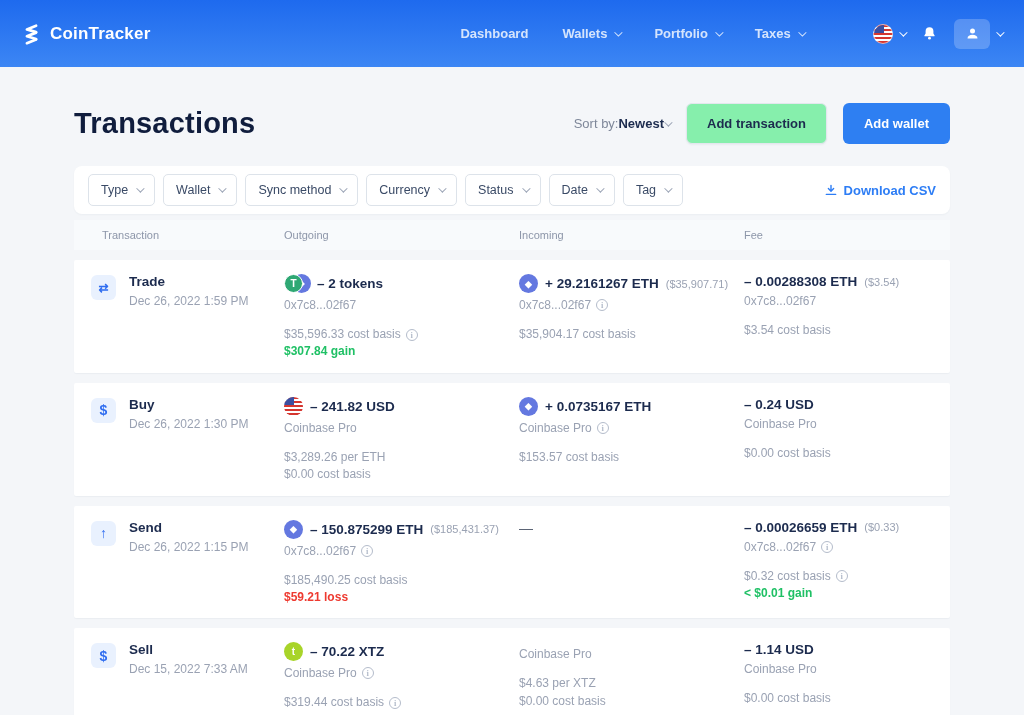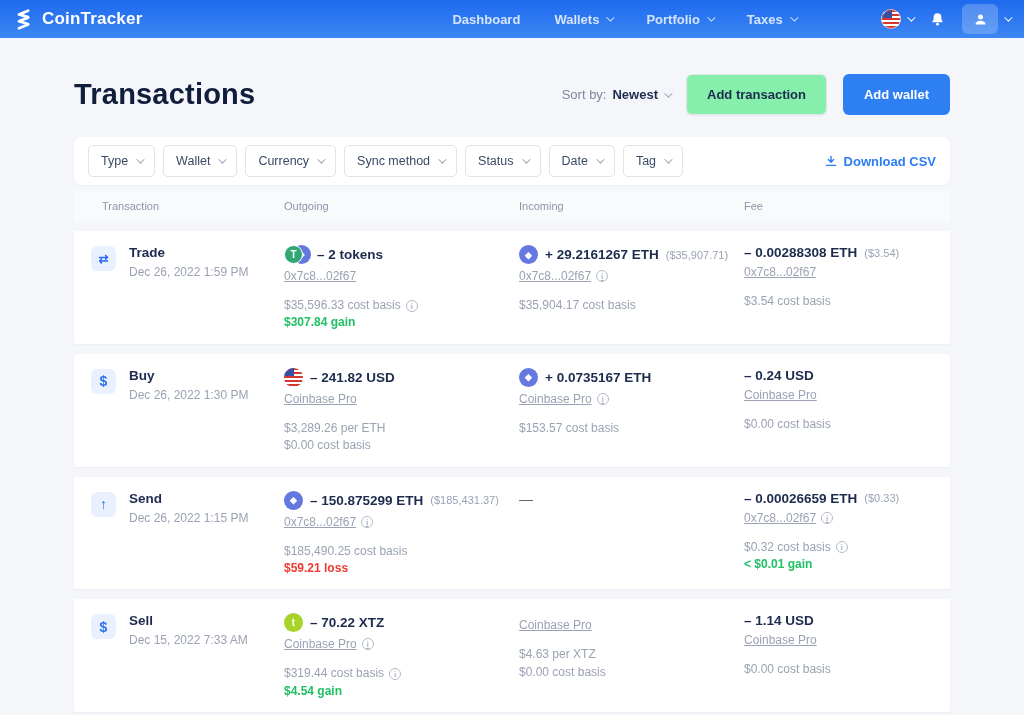--- a/index.html
+++ b/index.html
@@ -1,36 +1,36 @@
 <!DOCTYPE html>
 <html><head>
 <meta charset="utf-8">
 <style>
   * { margin:0; padding:0; box-sizing:border-box; }
   html,body { width:1024px; height:715px; overflow:hidden; }
   body { font-family:"Liberation Sans", sans-serif; background:#f4f6f9; color:#22304f; }
 
   
-  .navbar { height:38px; background:linear-gradient(180deg,#1e6aee,#3c86f4); display:flex; align-items:center; padding:0 14px; }
+  .navbar { height:67px; background:linear-gradient(180deg,#1e6aee,#3c86f4); display:flex; align-items:center; padding:0 22px; }
   .brand { display:flex; align-items:center; gap:9px; color:#fff; font-weight:700; font-size:17px; letter-spacing:.2px; }
   .nav-links { display:flex; align-items:center; gap:34px; margin-left:310px;justify-content:space-between; }
   .nav-link { display:flex; align-items:center; gap:7px; color:rgba(255,255,255,.8); font-size:13px; font-weight:600; cursor:pointer; }
   .chev { width:6px; height:6px; border-right:1.6px solid currentColor; border-bottom:1.6px solid currentColor; transform:rotate(45deg) translateY(-2px); display:inline-block; }
   .nav-right { margin-left:auto; display:flex; align-items:center; gap:16px; color:#fff; }
   .flag { width:20px; height:20px; border-radius:50%; background:repeating-linear-gradient(180deg,#d5362f 0 2px,#fff 2px 4px); position:relative; overflow:hidden; border:1px solid rgba(255,255,255,.6); }
   .flag::after { content:""; position:absolute; left:0; top:0; width:55%; height:45%; background:#3b4fa0; }
   .avatar-btn { width:36px; height:30px; border-radius:6px; background:rgba(255,255,255,.22); display:flex; align-items:center; justify-content:center; }
   .icon-btn { display:flex; align-items:center; gap:6px; cursor:pointer; }
 
   
   .container { width:876px; margin:0 auto; }
   .title-row { display:flex; align-items:center; margin-top:36px; margin-bottom:22px; }
   .page-title { font-size:29px; font-weight:800; color:#101d3d; letter-spacing:.2px; }
   .title-actions { margin-left:auto; display:flex; align-items:center; gap:16px; }
-  .sort { display:flex; align-items:center; gap:6px; font-size:13px; color:#7e8799; cursor:pointer; }
+  .sort { display:flex; align-items:center; font-size:13px; color:#7e8799; cursor:pointer; }
   .sort b { color:#1c2b4e; }
   .sort .chev, .chip .chev { color:#9aa3b5; }
   .btn { font-size:13px; font-weight:700; border-radius:6px; padding:12px 20px; cursor:pointer; border:1px solid transparent; }
   .btn-white { background:#86efac; color:#1c2b4e; border-color:#e3e7ee; box-shadow:0 1px 2px rgba(20,40,80,.05); }
   .btn-blue { background:#2e7ff2; color:#fff; }
 
   
   .filter-card { background:#fff; border-radius:8px; padding:8px 14px; display:flex; align-items:center; gap:8px; box-shadow:0 1px 2px rgba(20,40,80,.04); }
   .chip { display:flex; align-items:center; gap:8px; border:1px solid #dde3ea; border-radius:5px; padding:8px 12px; font-size:12.5px; font-weight:400; color:#3a4a66; background:#fff; cursor:pointer; }
   .csv { margin-left:auto; display:flex; align-items:flex-start; gap:6px; color:#2d7df5; font-size:13px; font-weight:700; cursor:pointer; }
@@ -44,21 +44,21 @@
   .c4 { flex:1; }
   .row { display:flex; background:#fff; border-radius:2px; margin-top:10px; padding:14px 0 12px 0; min-height:92px; box-shadow:0 1px 1px rgba(20,40,80,.04); cursor:pointer; }
   .row .cell { font-size:12px; }
   .col-tx { display:flex; gap:13px; padding-left:17px; width:210px; }
   .tx-icon { width:25px; height:25px; border-radius:6px; background:#e9f1fe; color:#2f6df0; display:flex; align-items:center; justify-content:center; font-size:14px; font-weight:700; flex:none; margin-top:1px; }
   .tx-type { font-size:13.5px; font-weight:700; color:#1c2b4e; }
   .tx-date { font-size:12px; color:#9aa2b3; margin-top:5px; }
   .amt-line { display:flex; align-items:center; gap:7px; }
   .amt { font-size:13.5px; font-weight:700; color:#1c2b4e; white-space:nowrap; }
   .usd { font-size:11px; color:#9aa2b3; white-space:nowrap; }
-  .src-line { margin-top:5px; color:#9aa2b3; font-size:12px; display:flex; align-items:center; gap:5px;text-decoration:underline; }
+  .src-line { margin-top:5px; color:#9aa2b3; font-size:12px; display:flex; align-items:center; gap:5px; }
   .cost-lines { margin-top:14px; }
   .cost-line { color:#9aa2b3; font-size:12px; line-height:1.45; display:flex; align-items:center; gap:5px; }
   .cost-line.green { color:#1fc065; font-weight:700; }
   .cost-line.red { color:#ee3a30; font-weight:700; }
   .info { display:inline-block; width:12px; height:12px; border:1px solid #b4bccb; border-radius:50%; color:#b4bccb; font-size:8.5px; line-height:11px; text-align:center; font-weight:700; font-family:"Liberation Serif", serif; }
   .dash { color:#5b6475; font-size:14px; }
   .coin { width:19px; height:19px; border-radius:50%; color:#fff; font-size:10px; font-weight:700; display:inline-flex; align-items:center; justify-content:center; flex:none; }
   .coin-eth { background:#6478e0; }
   .coin-xtz { background:#a8d429; }
   .coin-usd { background:repeating-linear-gradient(180deg,#d5362f 0 2px,#fff 2px 4px); position:relative; overflow:hidden; }
@@ -141,25 +141,25 @@
   <div class="filter-card" id="filterBar">
     <button class="chip">
         <span>Type</span>
         <span class="chev"></span>
       </button>
       <button class="chip">
         <span>Wallet</span>
         <span class="chev"></span>
       </button>
       <button class="chip">
+        <span>Sync method</span>
+        <span class="chev"></span>
+      </button>
+      <button class="chip">
         <span>Currency</span>
-        <span class="chev"></span>
-      </button>
-      <button class="chip">
-        <span>Sync method</span>
         <span class="chev"></span>
       </button>
       <button class="chip">
         <span>Status</span>
         <span class="chev"></span>
       </button>
       <button class="chip">
         <span>Date</span>
         <span class="chev"></span>
       </button>

